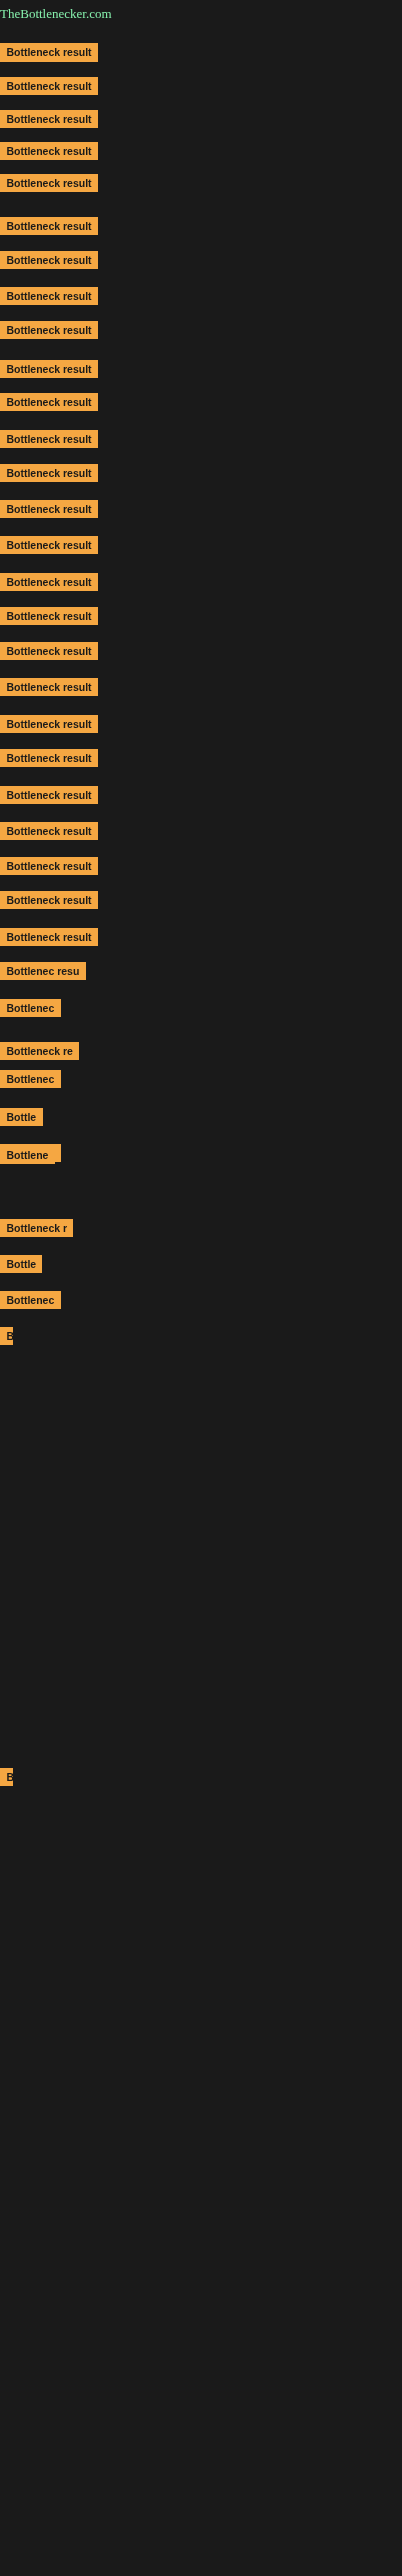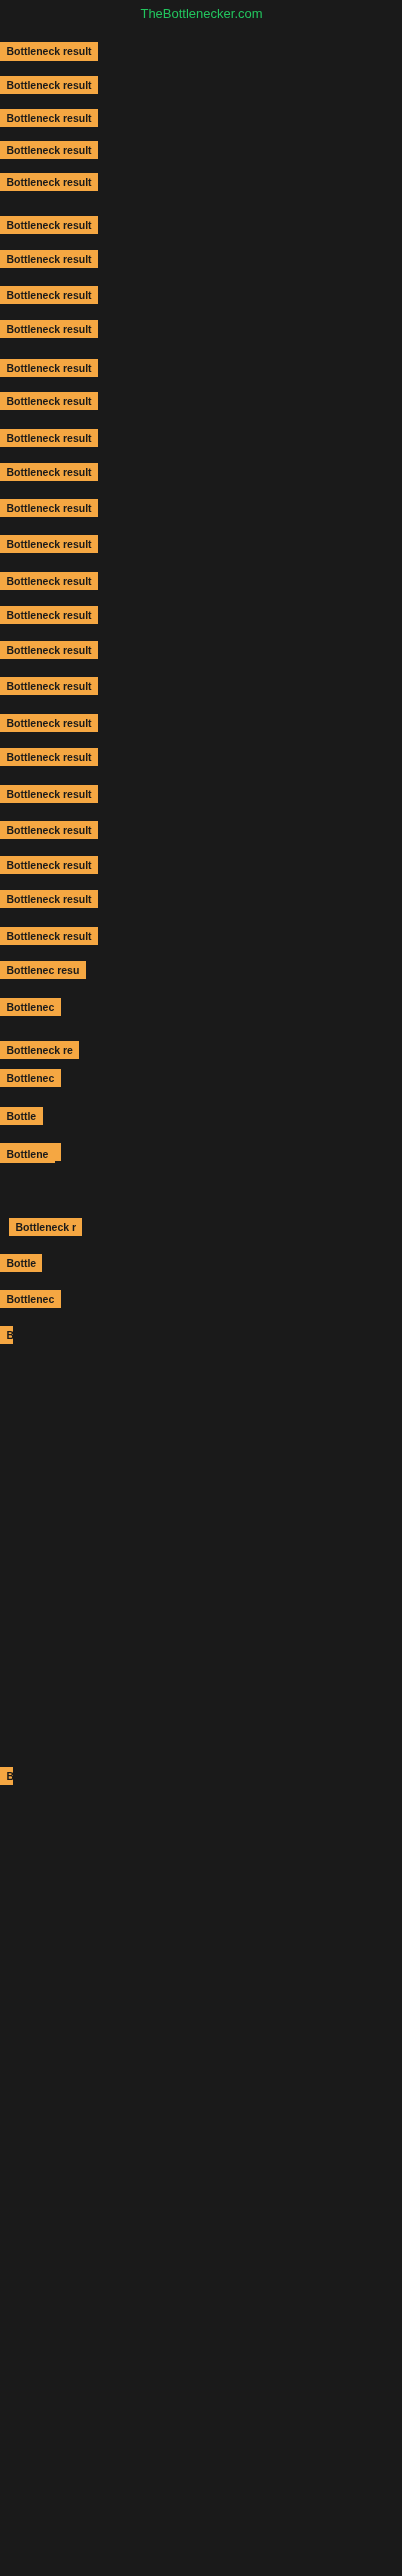--- a/index.html
+++ b/index.html
@@ -10,25 +10,25 @@
 
     body {
       width: 403px;
       min-height: 2576px;
       background-color: #1a1a1a;
       font-family: Arial, sans-serif;
       position: relative;
     }
 
     .site-title {
-      text-align: center;
-      color: #22c55e;
+      color: #86efac;
       font-size: 13px;
       padding: 6.4px 0;
       background-color: #1a1a1a;
+      font-family: Liberation Serif, serif;
     }
 
     .bottleneck-item {
       position: absolute;
       left: 0;
     }
 
     .bottleneck-label {
       background-color: #f5a742;
       color: #1a1a1a;
@@ -72,19 +72,19 @@
     <div class="bottleneck-item" style="top: 828px; left: 0px;"><span class="bottleneck-label" style="max-width: 111px;">Bottleneck result</span></div>
     <div class="bottleneck-item" style="top: 862px; left: 0px;"><span class="bottleneck-label" style="max-width: 111px;">Bottleneck result</span></div>
     <div class="bottleneck-item" style="top: 899px; left: 0px;"><span class="bottleneck-label" style="max-width: 111px;">Bottleneck result</span></div>
     <div class="bottleneck-item" style="top: 933px; left: 0px;"><span class="bottleneck-label" style="max-width: 97px;">Bottlenec resu</span></div>
     <div class="bottleneck-item" style="top: 970px; left: 0px;"><span class="bottleneck-label" style="max-width: 71px;">Bottlenec</span></div>
     <div class="bottleneck-item" style="top: 1005px; left: 0px;"><span class="bottleneck-label" style="max-width: 81px; margin-top: 8px;">Bottleneck re</span></div>
     <div class="bottleneck-item" style="top: 1041px; left: 0px;"><span class="bottleneck-label" style="max-width: 64px;">Bottlenec</span></div>
     <div class="bottleneck-item" style="top: 1079px; left: 0px;"><span class="bottleneck-label" style="max-width: 44px;">Bottle</span></div>
     <div class="bottleneck-item" style="top: 1115px; left: 0px;"><span class="bottleneck-label" style="max-width: 63px;">Bottlenec</span></div>
     <div class="bottleneck-item" style="top: 1117px; left: 0px;"><span class="bottleneck-label" style="max-width: 56px;">Bottlene</span></div>
-    <div class="bottleneck-item" style="top: 1190px; left: 9px; text-decoration: underline;"><span class="bottleneck-label" style="max-width: 76px;">Bottleneck r</span></div>
+    <div class="bottleneck-item" style="top: 1190px; left: 0px; text-decoration: underline;"><span class="bottleneck-label" style="max-width: 76px;">Bottleneck r</span></div>
     <div class="bottleneck-item" style="top: 1226px; left: 0px;"><span class="bottleneck-label" style="max-width: 42px;">Bottle</span></div>
     <div class="bottleneck-item" style="top: 1262px; left: 0px;"><span class="bottleneck-label" style="max-width: 61px;">Bottlenec</span></div>
     <div class="bottleneck-item" style="top: 1298px; left: 0px;"><span class="bottleneck-label" style="max-width: 13px;">B</span></div>
     <div class="bottleneck-item" style="top: 1739px; left: 0px;"><span class="bottleneck-label" style="max-width: 13px;">B</span></div>
   </div>
 
 
 </body></html>

